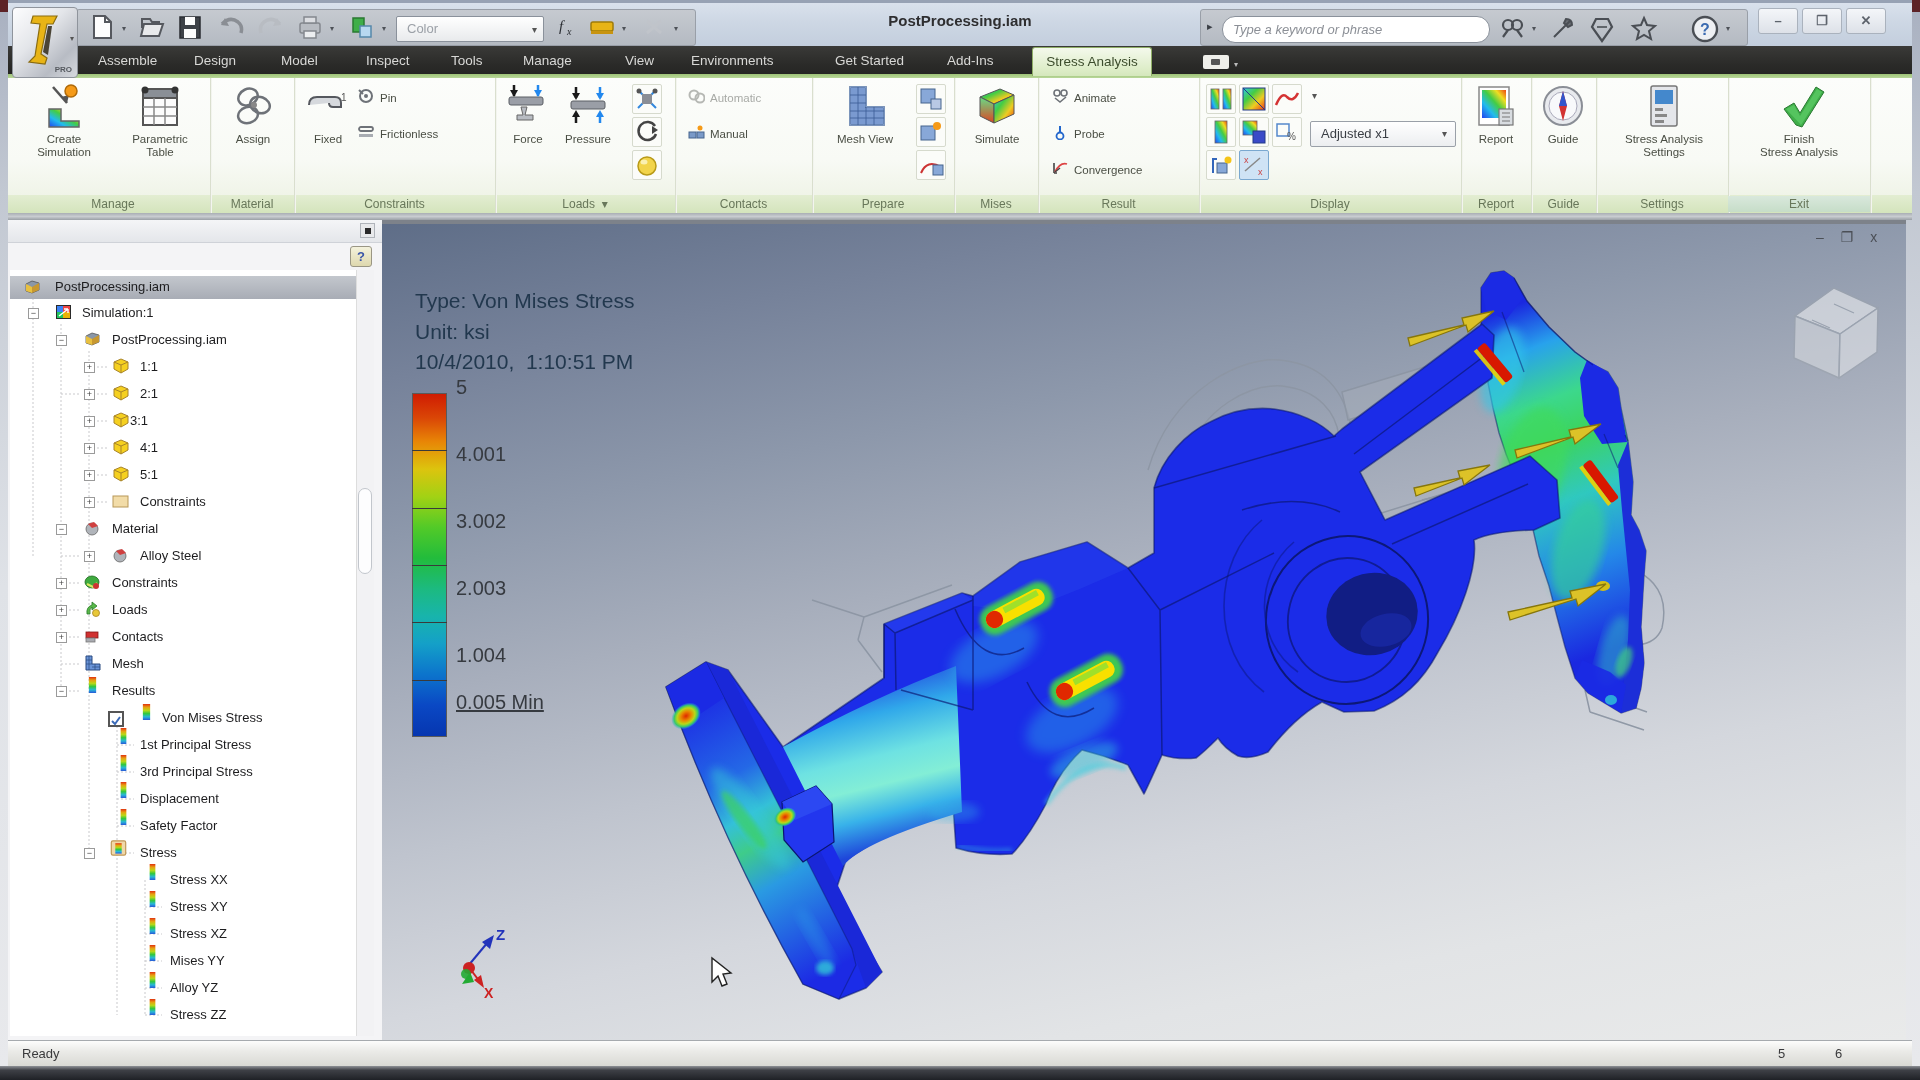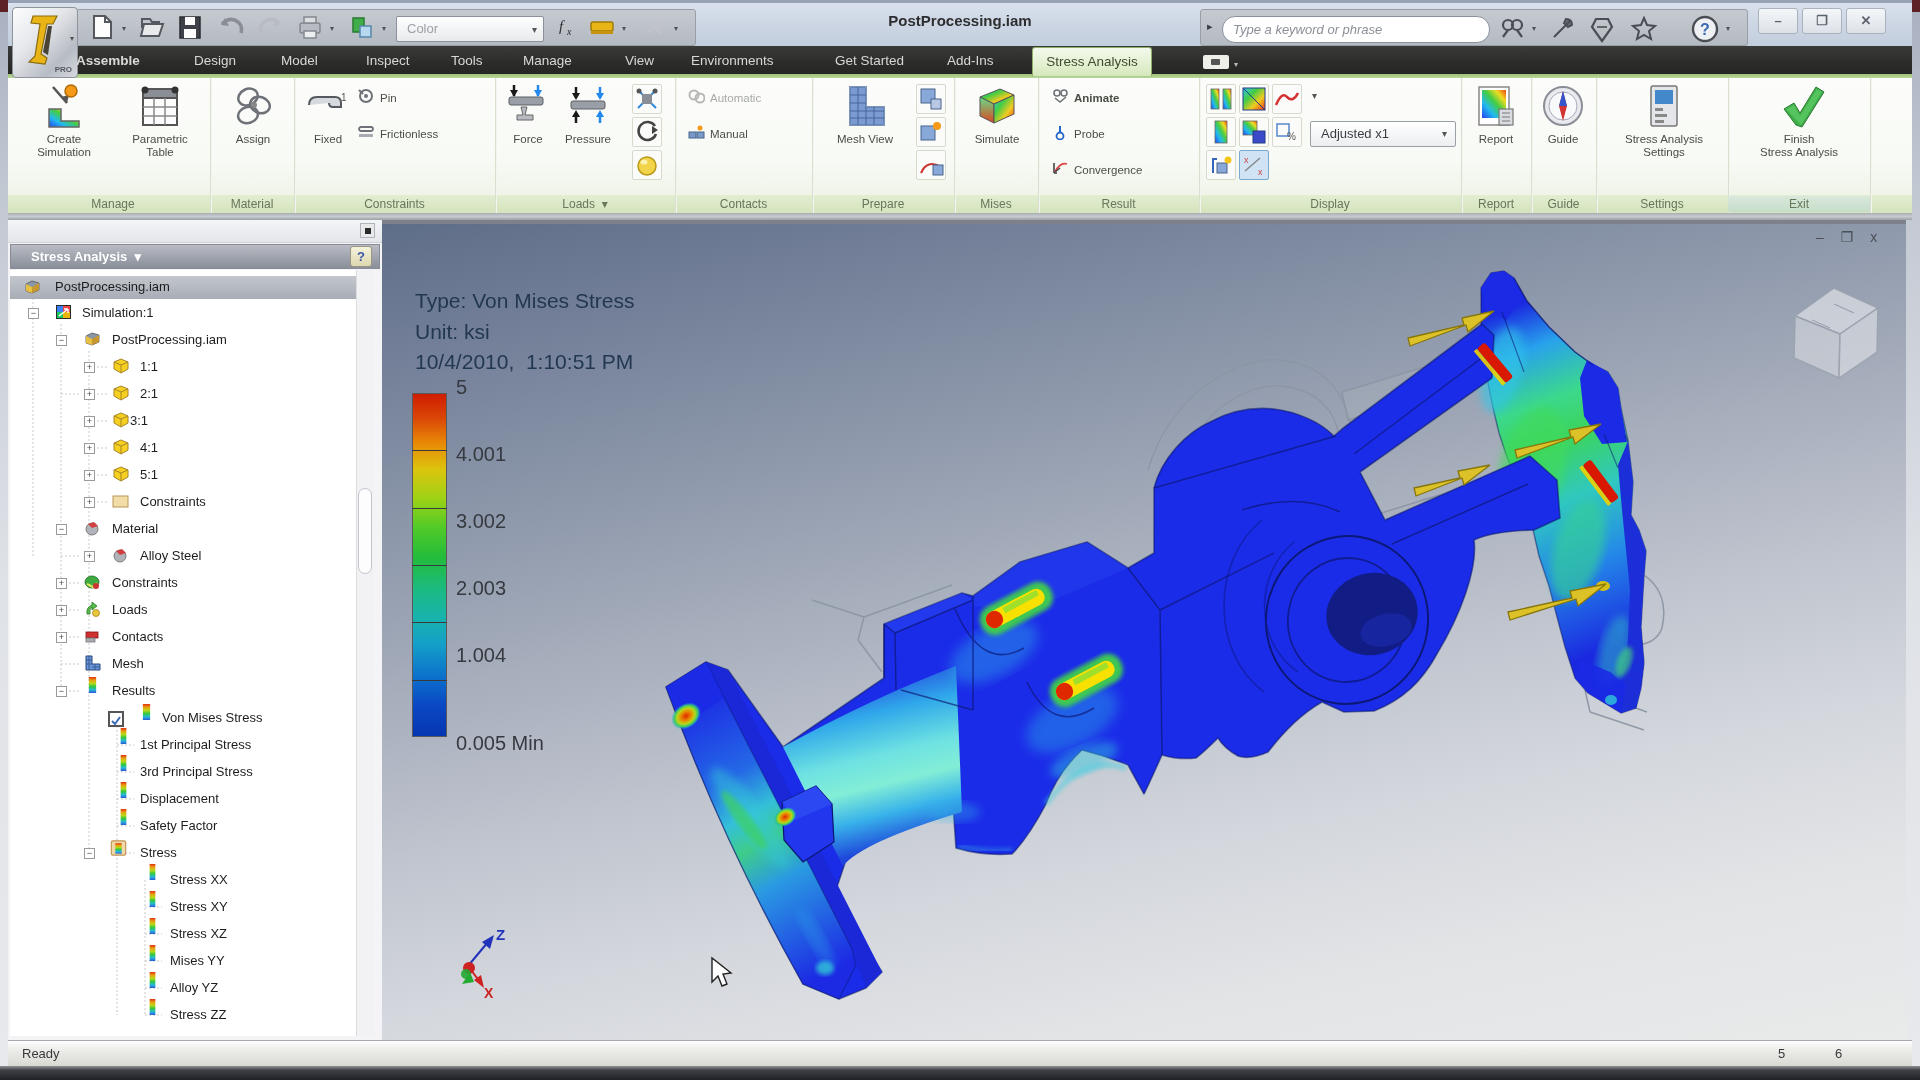--- a/index.html
+++ b/index.html
@@ -173,21 +173,21 @@
       </svg></div>
   <div class="abs qicon" style="left:1630px; top:15px;"><svg width="28" height="28" viewBox="0 0 28 28">
         <path d="M14 3 L17 10 L25 11 L19 16 L21 24 L14 20 L7 24 L9 16 L3 11 L11 10 Z" fill="none" stroke="#4a4e54" stroke-width="2"></path>
       </svg></div>
   <div class="abs qicon" style="left:1690px; top:14px;"><svg width="30" height="30" viewBox="0 0 30 30">
         <circle cx="15" cy="15" r="12" fill="#eef0f3" stroke="#4a4e54" stroke-width="2.4"></circle>
         <text x="10" y="21" font-size="16" font-weight="bold" fill="#3a6ab0">?</text>
       </svg></div>
   <div class="abs qcaret" style="left:1726px;">▾</div>
 
-  <div class="abs tab" style="left:76px;font-weight:bold;">Assemble</div>
+  <div class="abs tab" style="left:98px;">Assemble</div>
   <div class="abs tab" style="left:194px;">Design</div>
   <div class="abs tab" style="left:281px;">Model</div>
   <div class="abs tab" style="left:366px;">Inspect</div>
   <div class="abs tab" style="left:451px;">Tools</div>
   <div class="abs tab" style="left:523px;">Manage</div>
   <div class="abs tab" style="left:625px;">View</div>
   <div class="abs tab" style="left:691px;">Environments</div>
   <div class="abs tab" style="left:835px;">Get Started</div>
   <div class="abs tab" style="left:947px;">Add-Ins</div>
   <div class="abs" id="activetab" style="left:1032px; width:120px;">Stress Analysis</div>
@@ -387,21 +387,21 @@
               <stop offset="1" stop-color="#dd4422"></stop>
             </linearGradient>
           </defs>
       <path d="M6 14 L26 6 L40 12 L20 21 Z" fill="url(#cube1)" stroke="#555" stroke-width="1"></path>
       <path d="M6 14 L20 21 L20 40 L6 33 Z" fill="url(#cube2)" stroke="#555" stroke-width="1"></path>
       <path d="M20 21 L40 12 L40 31 L20 40 Z" fill="url(#cube1)" stroke="#555" stroke-width="1"></path>
     </svg></div>
     Simulate
   </div>
 
-  <div class="abs smallrow" style="left:1052px; top:88px; width:140px;font-weight:bold;">
+  <div class="abs smallrow" style="left:1052px; top:88px; width:140px;">
     <span class="sicon"><svg width="17" height="16" viewBox="0 0 17 16">
           <circle cx="5" cy="5" r="3" fill="none" stroke="#6e7278" stroke-width="1.6"></circle>
           <circle cx="12" cy="5" r="3" fill="none" stroke="#6e7278" stroke-width="1.6"></circle>
           <path d="M3 10 L8 14 L14 9" fill="none" stroke="#6e7278" stroke-width="1.6"></path>
         </svg></span>Animate
   </div>
   <div class="abs smallrow" style="left:1052px; top:124px; width:140px;">
     <span class="sicon"><svg width="17" height="16" viewBox="0 0 17 16">
           <path d="M8 2 L8 9" stroke="#2266cc" stroke-width="2"></path>
           <circle cx="8" cy="12" r="3.5" fill="none" stroke="#2266cc" stroke-width="1.8"></circle>
@@ -490,21 +490,20 @@
     </svg></div>
     Finish<br>Stress Analysis
   </div>
   <div class="abs" id="ribbonedge"></div>
 
   <div class="abs" id="panel"></div>
   <div class="abs" id="panelstrip"></div>
   <div class="abs" style="left:360px; top:223px; width:15px; height:15px; background:#e8e9eb; border:1px solid #b0b4ba;">
       <div style="position:absolute;left:4px;top:4px;width:6px;height:6px;background:#2a2a2a;"></div>
     </div>
-  <div class="abs" id="panelhdr">Stress Analysis &nbsp;▾</div>
   <div class="abs" style="left:350px; top:246px; width:22px; height:21px; background:linear-gradient(180deg,#f4f2dc,#ded8ae); border:1px solid #9a9684; border-radius:3px; text-align:center; font-size:13px; font-weight:bold; color:#3a55a8; line-height:20px;">?</div>
   <div class="abs scrarrow" style="top:273px;">▲</div>
   <div class="abs scrarrow" style="top:1019px;">▼</div>
   <div class="abs" id="tree">
     <svg class="abs" style="left:0;top:0;" width="346" height="766">
       <g stroke="#c9c9cc" stroke-width="1" stroke-dasharray="2,2">
         <line x1="23" y1="28" x2="23" y2="286"></line>
         <line x1="51" y1="54" x2="51" y2="421"></line>
         <line x1="79" y1="81" x2="79" y2="583"></line>
         <line x1="107" y1="448" x2="107" y2="745"></line>
@@ -902,21 +901,21 @@
     <div class="legtick" style="top:230px;"></div>
     <div class="legtick" style="top:288px;"></div>
     <div class="legtick" style="top:345px;"></div>
     <div class="legtick" style="top:402px;"></div>
     <div class="legtick" style="top:460px;"></div>
     <div class="leglabel" style="top:156px;">5</div>
     <div class="leglabel" style="top:223px;">4.001</div>
     <div class="leglabel" style="top:290px;">3.002</div>
     <div class="leglabel" style="top:357px;">2.003</div>
     <div class="leglabel" style="top:424px;">1.004</div>
-    <div class="leglabel" style="top:512px;">0.005 Min</div>
+    <div class="leglabel" style="top:471px;text-decoration:underline;">0.005 Min</div>
 
     <div class="abs" id="vpbtns"><span>–</span><span style="margin-left:17px;">❐</span><span style="margin-left:17px;">x</span></div>
   </div>
   <div class="abs" id="vphead"></div>
 
   <div class="abs" id="statusbar">
     <span style="position:absolute; left:14px; top:5px;">Ready</span>
     <span style="position:absolute; left:1770px; top:5px;">5</span>
     <span style="position:absolute; left:1827px; top:5px;">6</span>
   </div>

